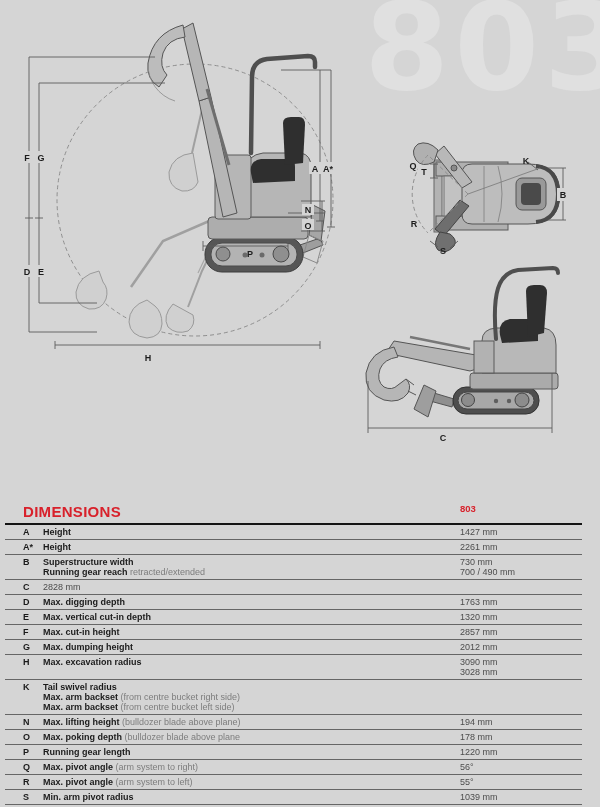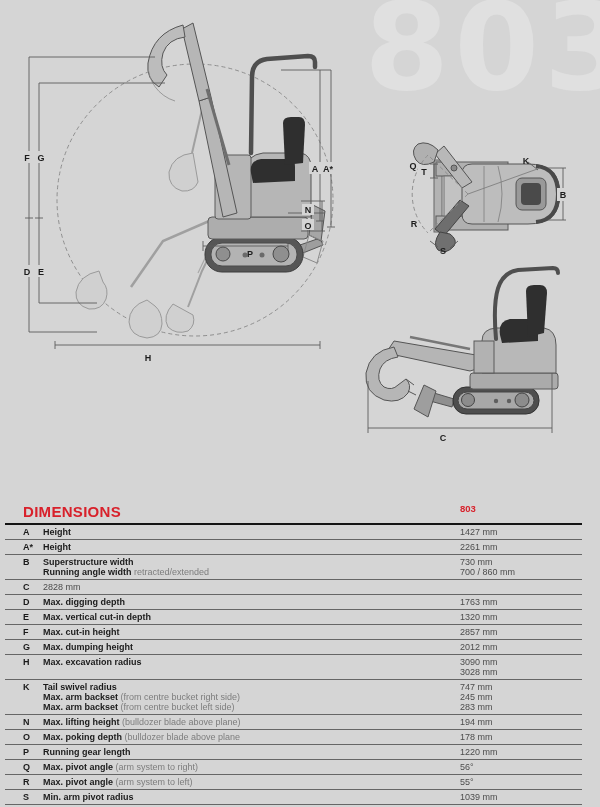--- a/index.html
+++ b/index.html
@@ -252,25 +252,25 @@
           </div>
       <div class="t-val">
             <div class="line">2261 mm</div>
           </div>
     </div>
 
     <div class="t-row">
       <div class="t-letter">B</div>
       <div class="t-desc">
             <div class="line"><span class="b">Superstructure width</span></div>
-            <div class="line"><span class="b">Running angle width</span><span class="n"> retracted/extended</span></div>
+            <div class="line"><span class="b">Running gear reach</span><span class="n"> retracted/extended</span></div>
           </div>
       <div class="t-val">
             <div class="line">730 mm</div>
-            <div class="line">700 / 860 mm</div>
+            <div class="line">700 / 490 mm</div>
           </div>
     </div>
 
     <div class="t-row">
       <div class="t-letter">C</div>
       <div class="t-val">
             <div class="line">2828 mm</div>
           </div>
     </div>
 
@@ -325,25 +325,20 @@
           </div>
     </div>
 
     <div class="t-row">
       <div class="t-letter">K</div>
       <div class="t-desc">
             <div class="line"><span class="b">Tail swivel radius</span></div>
             <div class="line"><span class="b">Max. arm backset</span><span class="n"> (from centre bucket right side)</span></div>
             <div class="line"><span class="b">Max. arm backset</span><span class="n"> (from centre bucket left side)</span></div>
           </div>
-      <div class="t-val">
-            <div class="line">747 mm</div>
-            <div class="line">245 mm</div>
-            <div class="line">283 mm</div>
-          </div>
     </div>
 
     <div class="t-row">
       <div class="t-letter">N</div>
       <div class="t-desc">
             <div class="line"><span class="b">Max. lifting height</span><span class="n"> (bulldozer blade above plane)</span></div>
           </div>
       <div class="t-val">
             <div class="line">194 mm</div>
           </div>

